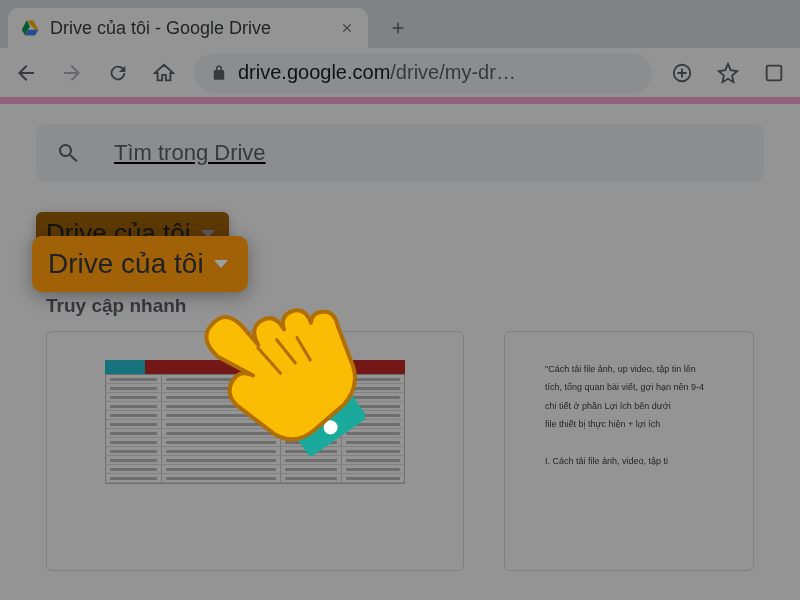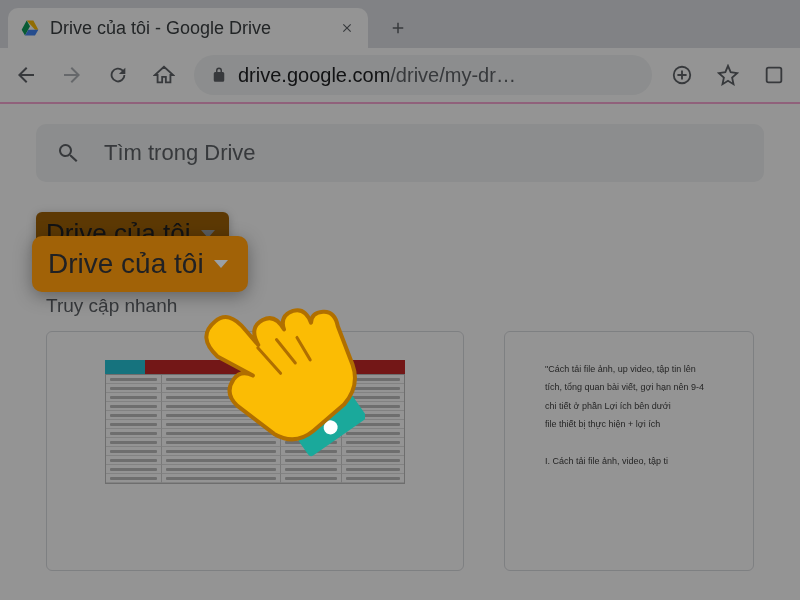--- a/index.html
+++ b/index.html
@@ -8,41 +8,41 @@
 
   
   .tab-strip { height: 48px; background: #dee1e6; display: flex; align-items: flex-end; padding: 8px 8px 0 8px; }
   .tab { background: #fff; border-radius: 10px 10px 0 0; height: 40px; display: flex; align-items: center; padding: 0 14px 0 12px; min-width: 360px; gap: 10px; }
   .tab .favicon { width: 20px; height: 20px; }
   .tab .title { font-size: 18px; color: #3c4043; white-space: nowrap; overflow: hidden; text-overflow: ellipsis; flex: 1; }
   .tab .close { font-size: 20px; color: #5f6368; }
   .new-tab { width: 32px; height: 32px; display: flex; align-items: center; justify-content: center; margin-left: 14px; margin-bottom: 4px; }
   .new-tab svg { width: 18px; height: 18px; }
 
-  .toolbar { height: 56px; background: #fff; border-bottom: 2px solid #f9a8d4; display: flex; align-items: center; padding: 0 10px; gap: 14px; }
+  .toolbar { height: 56px; background: #fff; border-bottom: 7px solid #f9a8d4; display: flex; align-items: center; padding: 0 10px; gap: 14px; }
   .nav-btn { width: 32px; height: 32px; display: flex; align-items: center; justify-content: center; color: #5f6368; }
   .nav-btn.disabled { color: #b0b3b8; }
   .addr { flex: 1; height: 40px; background: #f1f3f4; border-radius: 20px; display: flex; align-items: center; padding: 0 16px; gap: 10px; overflow: hidden; }
   .addr .lock { width: 18px; height: 18px; fill: #5f6368; flex-shrink: 0; }
   .addr .url { font-size: 20px; color: #5f6368; white-space: nowrap; }
   .addr .url .host { color: #202124; }
   .toolbar .right-icons { display: flex; align-items: center; gap: 14px; }
 
   
   .drive { background: #fff; height: calc(600px - 48px - 56px); padding: 0; }
   .search-wrap { padding: 20px 36px 12px 36px; }
-  .search { height: 58px; background: #f1f3f4; border-radius: 10px; display: flex; align-items: center; padding: 0 20px; gap: 24px; }
+  .search { height: 58px; background: #f1f3f4; border-radius: 10px; display: flex; align-items: center; padding: 0 20px; gap: 34px; text-decoration: underline; }
   .search svg { width: 24px; height: 24px; fill: #5f6368; }
   .search .placeholder { font-size: 22px; color: #5f6368; }
 
   .crumb-row { padding: 18px 36px 6px 36px; }
   .crumb { display: inline-flex; align-items: center; gap: 10px; font-size: 26px; color: #202124; padding: 6px 14px 6px 10px; border-radius: 6px; background: #a16207; box-shadow: 0 2px 10px rgba(0,0,0,0.25); }
   .crumb .caret { width: 0; height: 0; border-left: 7px solid transparent; border-right: 7px solid transparent; border-top: 8px solid #9aa0a6; }
 
-  .section-title { padding: 34px 46px 14px 46px; font-size: 19px; color: #5f6368; font-weight: 400; }
+  .section-title { padding: 34px 46px 14px 46px; font-size: 19px; color: #5f6368; font-weight: 700; }
 
   .cards { display: flex; gap: 40px; padding: 0 46px; }
   .card { width: 440px; height: 240px; border: 1px solid #dadce0; border-radius: 6px; background: #fff; overflow: hidden; display: flex; align-items: flex-start; justify-content: center; padding-top: 28px; }
   .card.right { width: 260px; padding: 30px 20px 0 40px; justify-content: flex-start; }
 
   
   .sheet { width: 300px; }
   .sheet .topbar { height: 14px; background: #c62828; display: flex; }
   .sheet .topbar .cyan { width: 40px; background: #26c6da; }
   .sheet .grid { border: 1px solid #bdbdbd; }

